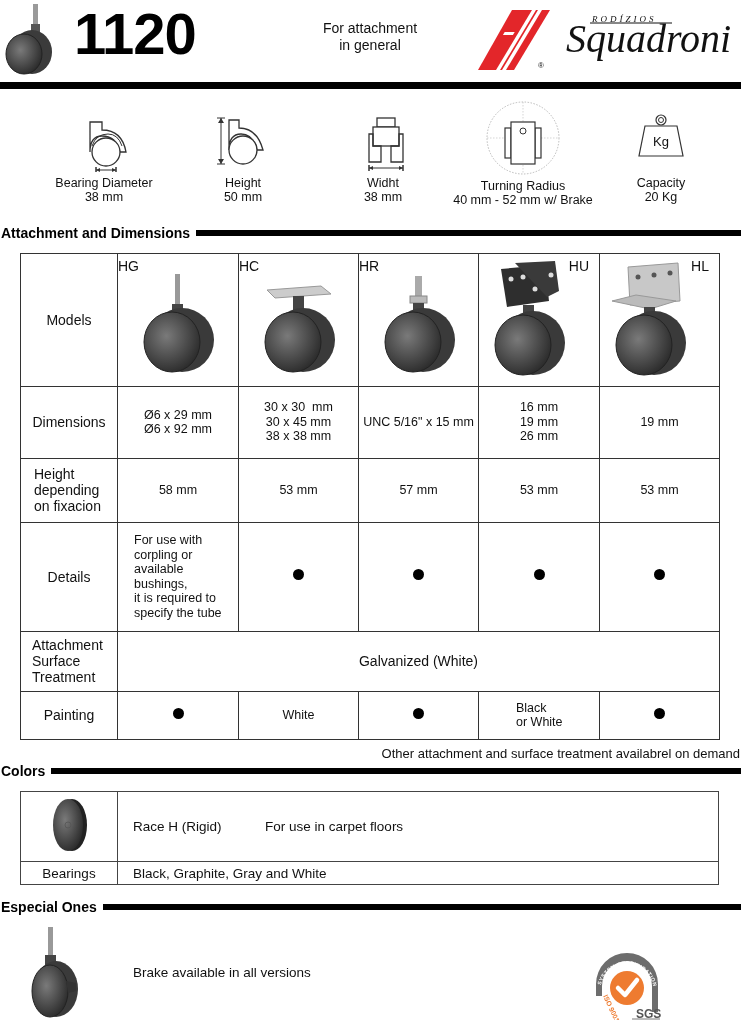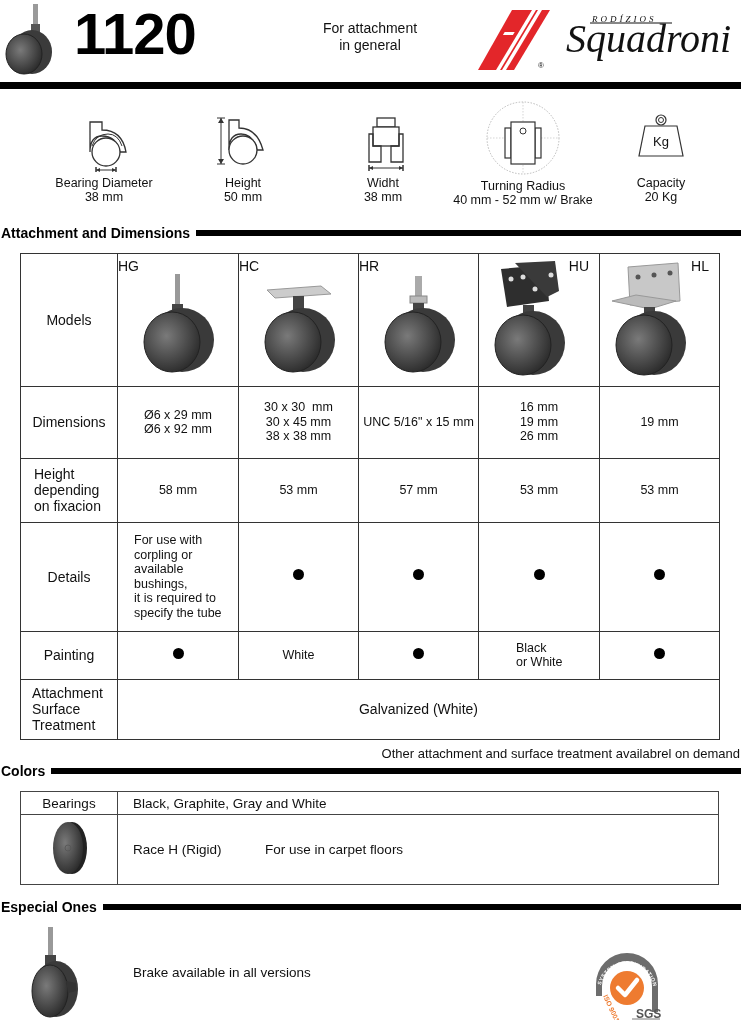--- a/index.html
+++ b/index.html
@@ -264,73 +264,73 @@
       <div>bushings,</div>
       <div>it is required to</div>
       <div>specify the tube</div>
     </td>
     <td><span class="dot"></span></td>
     <td><span class="dot"></span></td>
     <td><span class="dot"></span></td>
     <td><span class="dot"></span></td>
   </tr>
 
-  <tr style="height:48px;">
-    <td class="rowh">Painting</td>
-    <td><span class="dot"></span></td>
-    <td>White</td>
-    <td><span class="dot"></span></td>
-    <td class="left-txt" style="padding-left:37px;">
-      <div>Black</div>
-      <div>or White</div>
-    </td>
-    <td><span class="dot"></span></td>
-  </tr>
-
   <tr style="height:60px;">
     <td class="rowh" style="text-align:left; padding-left:11px;">
       <div>Attachment</div>
       <div>Surface</div>
       <div>Treatment</div>
     </td>
     <td colspan="5" style="font-size:14px;">Galvanized (White)</td>
+  </tr>
+
+  <tr style="height:48px;">
+    <td class="rowh">Painting</td>
+    <td><span class="dot"></span></td>
+    <td>White</td>
+    <td><span class="dot"></span></td>
+    <td class="left-txt" style="padding-left:37px;">
+      <div>Black</div>
+      <div>or White</div>
+    </td>
+    <td><span class="dot"></span></td>
   </tr>
 </tbody>
   </table>
 
 <div class="abs note">Other attachment and surface treatment availabrel on demand</div>
 
 <div class="abs sec" style="top:763px;">
   <span class="t">Colors</span>
   <span class="bar"></span>
 </div>
 
 <table class="colors">
   <colgroup>
       <col style="width:97px">
       <col>
     </colgroup>
   <tbody>
-      <tr style="height:23px;">
-    <td style="text-align:center;">Bearings</td>
-    <td style="padding-left:15px;">Black, Graphite, Gray and White</td>
-  </tr>
-  <tr style="height:70px;">
+      <tr style="height:70px;">
     <td style="text-align:center;">
       <svg width="40" height="60" viewBox="0 0 40 60">
         <ellipse cx="23" cy="30" rx="15" ry="26" fill="#222"></ellipse>
         <ellipse cx="19" cy="30" rx="15" ry="26" fill="url(#cg1)"></ellipse>
         <circle cx="19" cy="30" r="3" fill="none" stroke="#555" stroke-width="0.8"></circle>
       </svg>
     </td>
     <td style="padding-left:15px;">
       <span>Race H (Rigid)</span>
       <span style="display:inline-block; width:36px;"></span>
       <span>For use in carpet floors</span>
     </td>
+  </tr>
+  <tr style="height:23px;">
+    <td style="text-align:center;">Bearings</td>
+    <td style="padding-left:15px;">Black, Graphite, Gray and White</td>
   </tr>
 </tbody>
   </table>
 
 <div class="abs sec" style="top:899px;">
   <span class="t">Especial Ones</span>
   <span class="bar"></span>
 </div>
 
 <svg class="abs" style="left:30px; top:925px;" width="48" height="96" viewBox="0 0 48 96">

